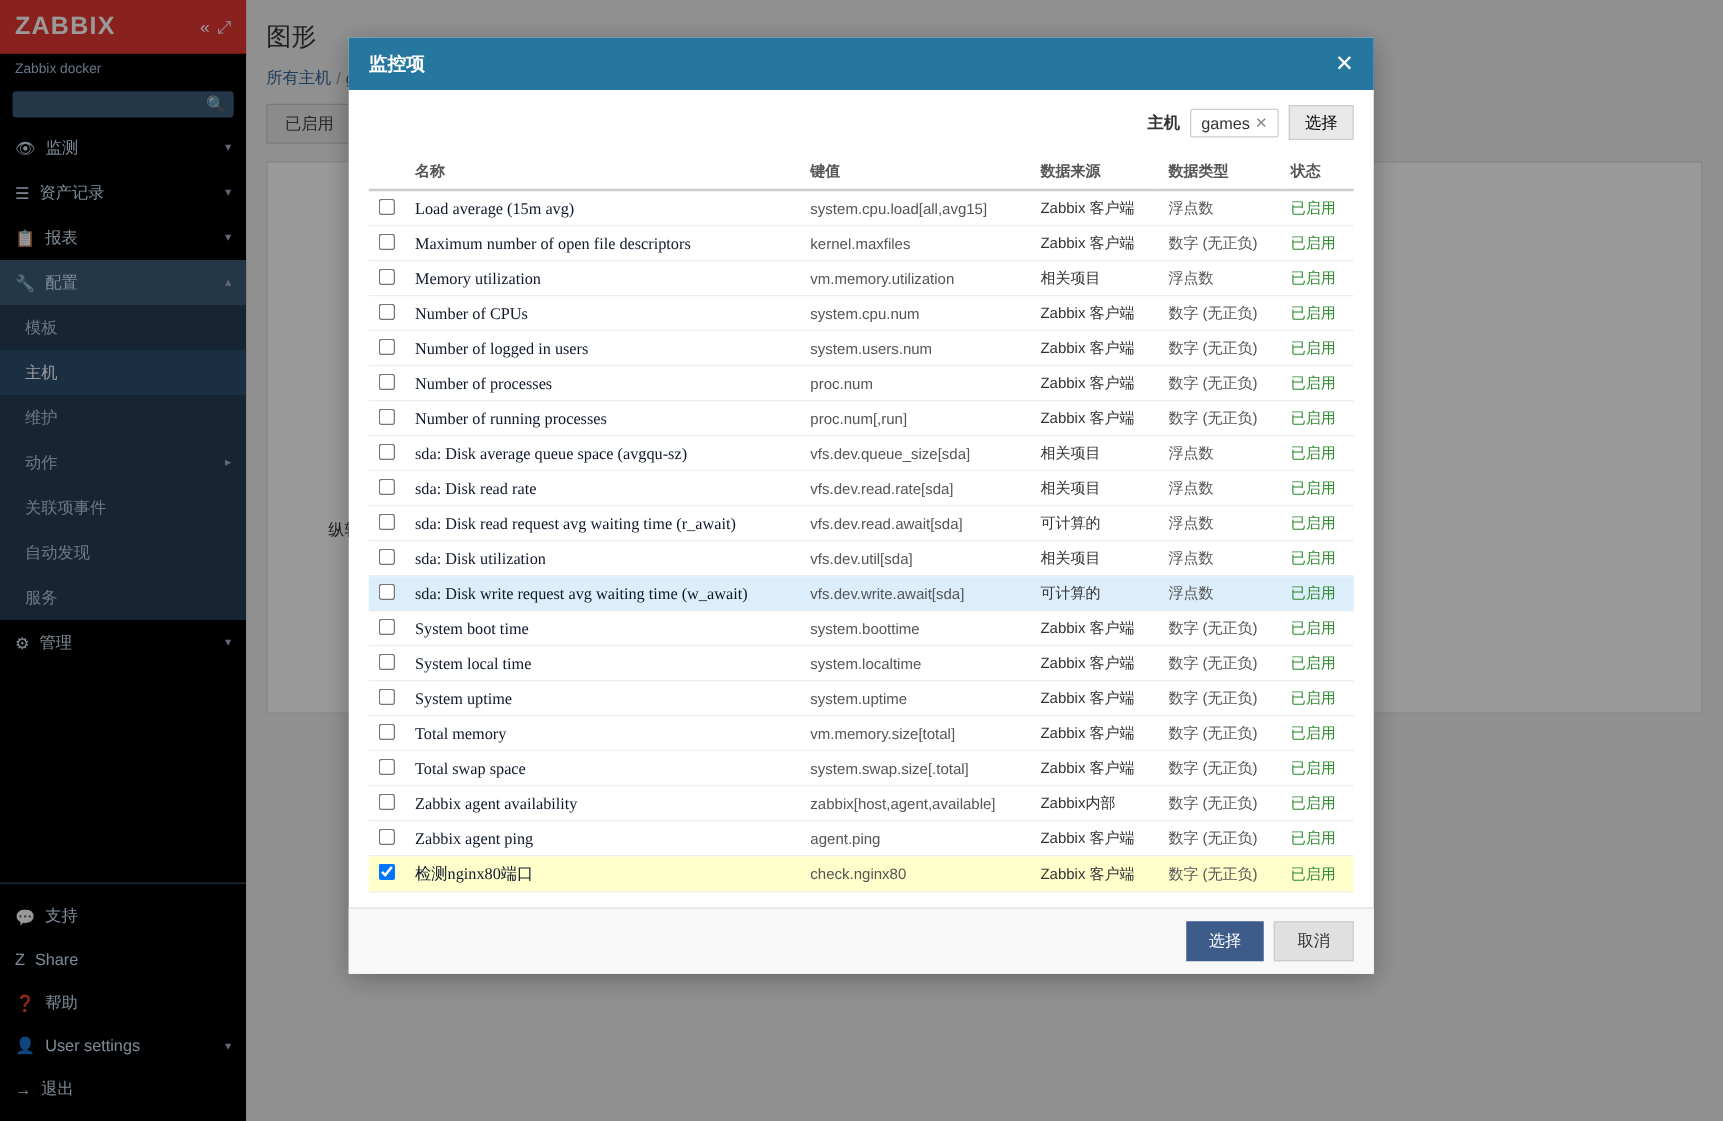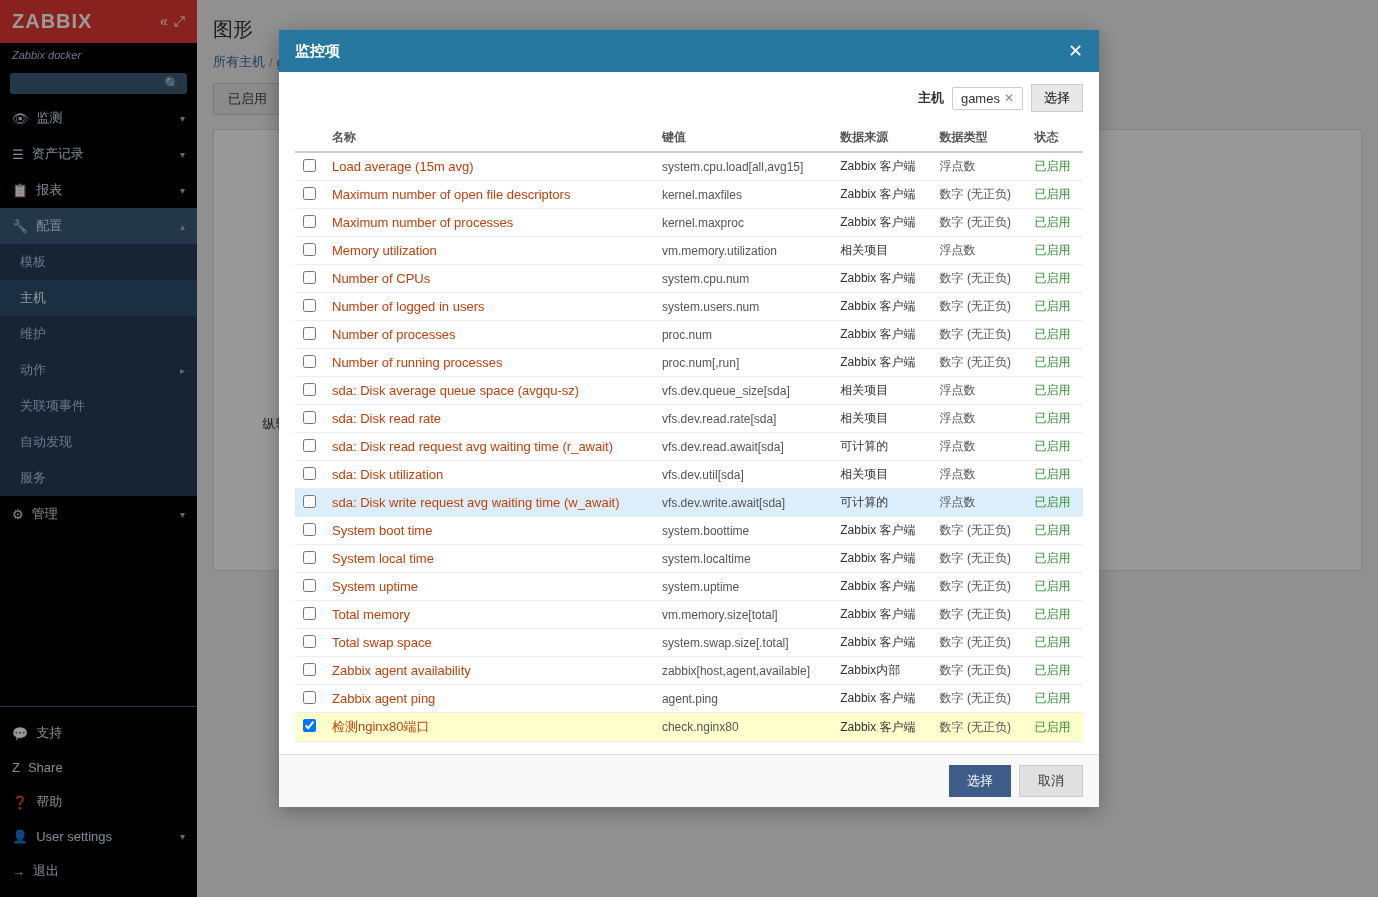--- a/index.html
+++ b/index.html
@@ -22,21 +22,21 @@
       justify-content: space-between;
     }
     .sidebar-logo {
       font-size: 20px;
       font-weight: bold;
       color: #fff;
       letter-spacing: 1px;
     }
     .sidebar-header-icons { display: flex; gap: 6px; }
     .sidebar-header-icon { color: #fff; font-size: 14px; cursor: pointer; }
-    .sidebar-subtitle { font-size: 11px; color: #aac4e0; padding: 6px 12px; font-style: italic; }
+    .sidebar-subtitle { font-size: 11px; color: #aac4e0; padding: 6px 12px; }
     .sidebar-search {
       margin: 6px 10px;
       display: flex;
       align-items: center;
       background: #3d5c7a;
       border-radius: 3px;
       padding: 3px 6px;
     }
     .sidebar-search input {
       background: transparent;
@@ -257,21 +257,21 @@
       font-weight: bold;
       font-size: 12px;
     }
     .items-table td {
       padding: 5px 8px;
       border-bottom: 1px solid #eee;
       vertical-align: middle;
     }
     .items-table tr.selected { background: #dceefb; }
     .items-table tr.checked-row { background: #ffffcc; }
-    .item-name-link { color: #c2410c; cursor: pointer; text-decoration: none; }
+    .item-name-link { color: #0f172a; cursor: pointer; text-decoration: none; font-family: Liberation Serif, serif; }
     .status-green { color: #2d8a2d; font-size: 12px; }
     .col-key { color: #555; font-size: 12px; }
     .col-source { color: #333; font-size: 12px; }
     .col-type { color: #555; font-size: 12px; }
     .modal-footer {
       display: flex;
       justify-content: flex-end;
       gap: 8px;
       padding: 10px 16px;
       border-top: 1px solid #ddd;
@@ -519,28 +519,20 @@
             <tr>
               <td class="checkbox-cell"><input type="checkbox" style=""></td>
               <td><a href="#" class="item-name-link">Maximum number of open file descriptors</a></td>
               <td class="col-key">kernel.maxfiles</td>
               <td class="col-source">Zabbix 客户端</td>
               <td class="col-type">数字 (无正负)</td>
               <td class="status-green">已启用</td>
             </tr>
             <tr>
               <td class="checkbox-cell"><input type="checkbox" style=""></td>
-              <td><a href="#" class="item-name-link">Maximum number of processes</a></td>
-              <td class="col-key">kernel.maxproc</td>
-              <td class="col-source">Zabbix 客户端</td>
-              <td class="col-type">数字 (无正负)</td>
-              <td class="status-green">已启用</td>
-            </tr>
-            <tr>
-              <td class="checkbox-cell"><input type="checkbox" style=""></td>
               <td><a href="#" class="item-name-link">Memory utilization</a></td>
               <td class="col-key">vm.memory.utilization</td>
               <td class="col-source">相关项目</td>
               <td class="col-type">浮点数</td>
               <td class="status-green">已启用</td>
             </tr>
             <tr>
               <td class="checkbox-cell"><input type="checkbox" style=""></td>
               <td><a href="#" class="item-name-link">Number of CPUs</a></td>
               <td class="col-key">system.cpu.num</td>

